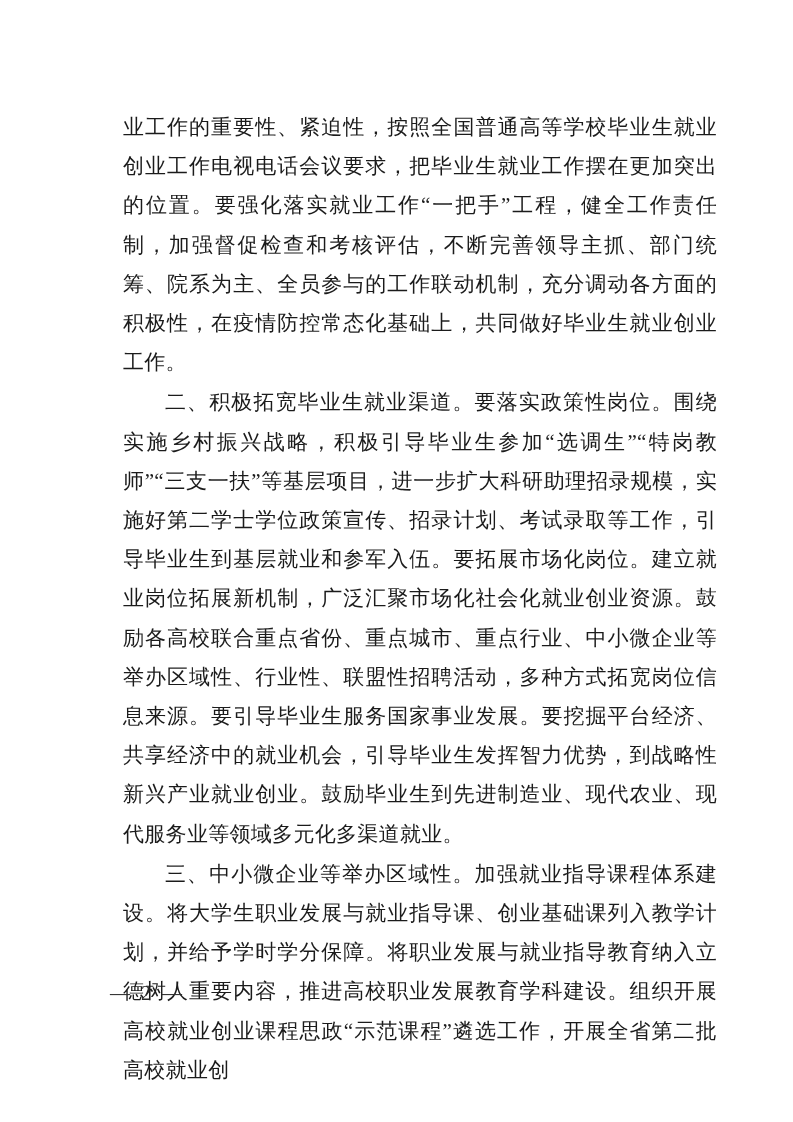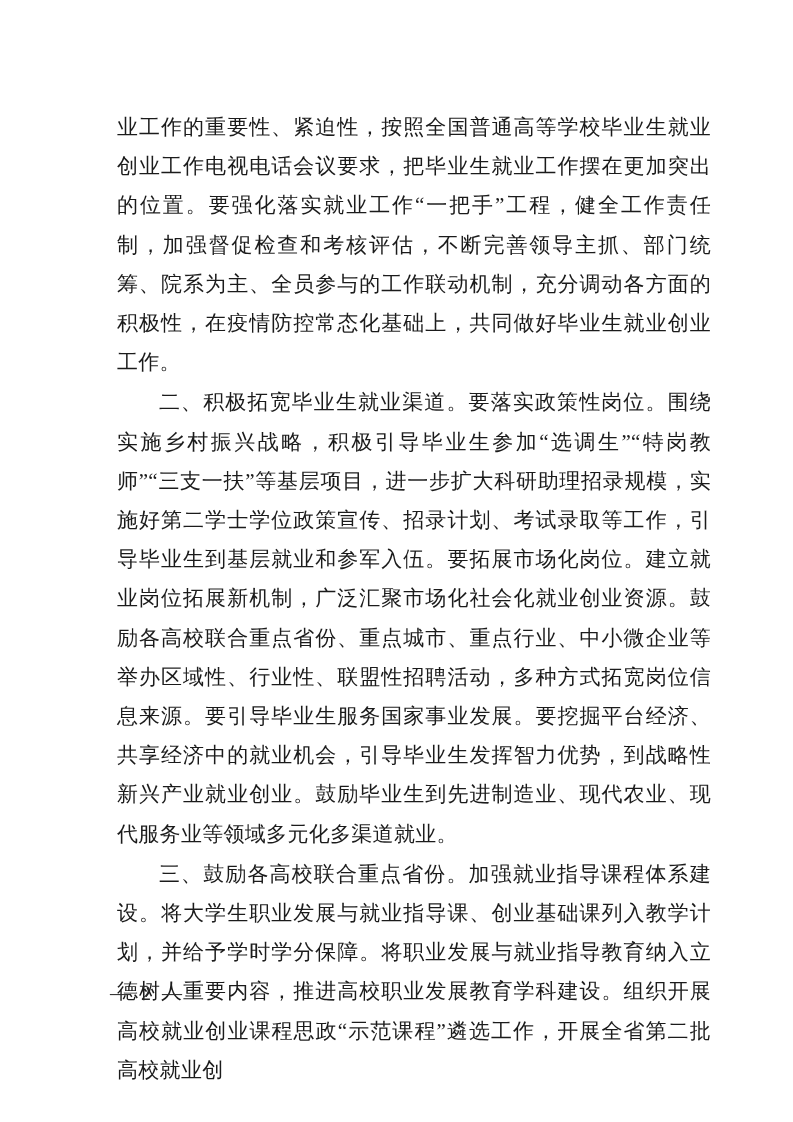--- a/index.html
+++ b/index.html
@@ -9,21 +9,21 @@
     width: 793px;
     height: 1122px;
     background: #ffffff;
     overflow: hidden;
     font-family: "Liberation Serif", "DejaVu Serif", serif;
     color: #1b1b1b;
   }
 
   .content {
     position: absolute;
-    left: 117px;
+    left: 123px;
     top: 108px;
     width: 594px;
     font-size: 21px;
     line-height: 39.2px;
     text-align: justify;
     text-justify: inter-character;
     letter-spacing: 0.3px;
   }
 
   .content p {
@@ -60,16 +60,16 @@
     font-family: "Liberation Serif", "DejaVu Serif", serif;
   }
 </style>
 </head>
 <body>
 
 <div class="page">
   <div class="content">
       <p class=""><span class="seg-normal">业工作的重要性、紧迫性，按照全国普通高等学校毕业生就业创业工作电视电话会议要求，把毕业生就业工作摆在更加突出的位置。要强化落实就业工作“一把手”工程，健全工作责任制，加强督促检查和考核评估，不断完善领导主抓、部门统筹、院系为主、全员参与的工作联动机制，充分调动各方面的积极性，在疫情防控常态化基础上，共同做好毕业生就业创业工作。</span></p>
       <p class="indent"><span class="seg-hei">二、积极拓宽毕业生就业渠道。</span><span class="seg-kai-bold">要落实政策性岗位。</span><span class="seg-normal">围绕实施乡村振兴战略，积极引导毕业生参加“选调生”“特岗教师”“三支一扶”等基层项目，进一步扩大科研助理招录规模，实施好第二学士学位政策宣传、招录计划、考试录取等工作，引导毕业生到基层就业和参军入伍。</span><span class="seg-kai-bold">要拓展市场化岗位。</span><span class="seg-normal">建立就业岗位拓展新机制，广泛汇聚市场化社会化就业创业资源。鼓励各高校联合重点省份、重点城市、重点行业、中小微企业等举办区域性、行业性、联盟性招聘活动，多种方式拓宽岗位信息来源。</span><span class="seg-kai-bold">要引导毕业生服务国家事业发展。</span><span class="seg-normal">要挖掘平台经济、共享经济中的就业机会，引导毕业生发挥智力优势，到战略性新兴产业就业创业。鼓励毕业生到先进制造业、现代农业、现代服务业等领域多元化多渠道就业。</span></p>
-      <p class="indent"><span class="seg-hei">三、鼓励各高校联合重点省份。</span><span class="seg-kai-bold">加强就业指导课程体系建设。</span><span class="seg-normal">将大学生职业发展与就业指导课、创业基础课列入教学计划，并给予学时学分保障。将职业发展与就业指导教育纳入立德树人重要内容，推进高校职业发展教育学科建设。组织开展高校就业创业课程思政“示范课程”遴选工作，开展全省第二批高校就业创</span></p>
+      <p class="indent"><span class="seg-hei">三、中小微企业等举办区域性。</span><span class="seg-kai-bold">加强就业指导课程体系建设。</span><span class="seg-normal">将大学生职业发展与就业指导课、创业基础课列入教学计划，并给予学时学分保障。将职业发展与就业指导教育纳入立德树人重要内容，推进高校职业发展教育学科建设。组织开展高校就业创业课程思政“示范课程”遴选工作，开展全省第二批高校就业创</span></p>
     </div>
   <div class="page-number">— 2 —</div>
 </div>
 
 </body></html>

